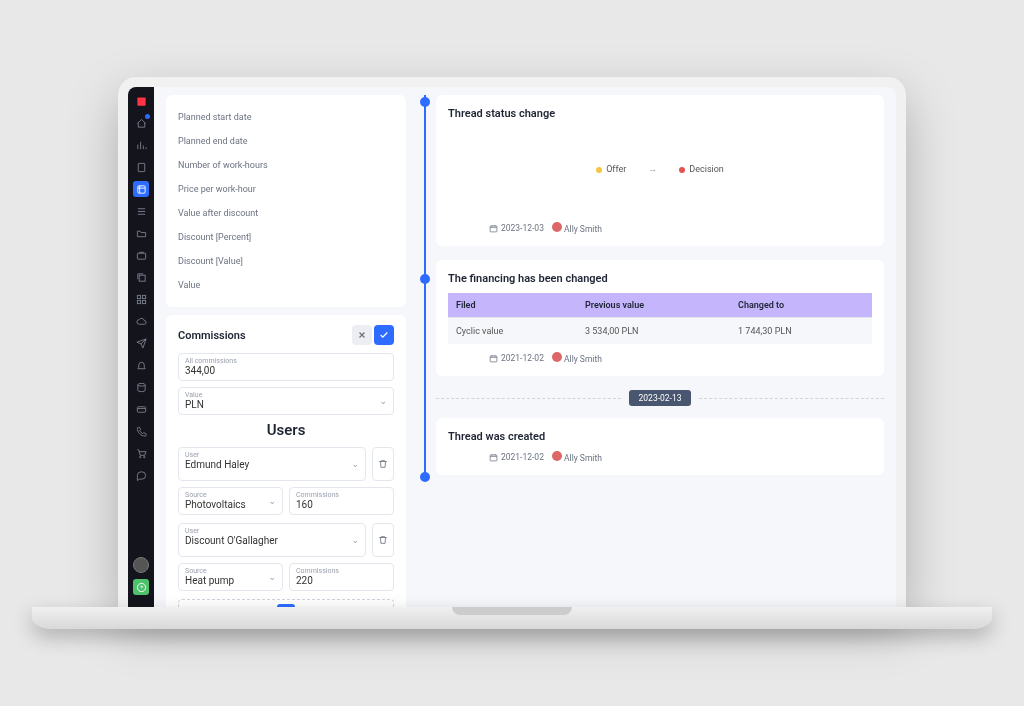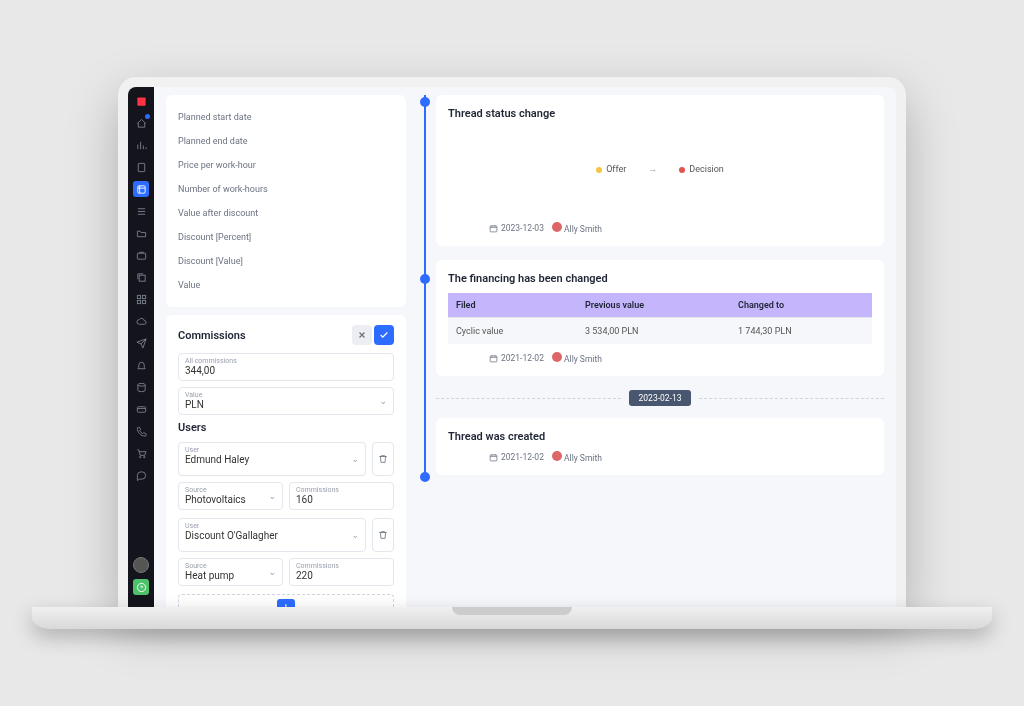--- a/index.html
+++ b/index.html
@@ -133,21 +133,21 @@
     padding: 3px 6px 4px;
     margin-bottom: 6px;
     position: relative;
   }
   .input-label { font-size: 7px; color: #9aa0ae; display: block; }
   .input-val { font-size: 10px; color: #333; }
   .chevdown {
     position: absolute; right: 6px; top: 50%; transform: translateY(-50%);
     color: #9aa0ae; font-size: 9px;
   }
-  .sub-title { font-size: 11px; font-weight: 600; margin: 6px 0 8px; color: #1f2534; }
+  .sub-title { font-size: 15px; font-weight: 600; margin: 6px 0 8px; color: #1f2534; text-align: center; }
   .user-block { margin-bottom: 8px; }
   .flexrow { display: flex; gap: 6px; }
   .flexrow .input-wrap { flex: 1; margin-bottom: 0; }
   .trash-btn {
     width: 22px; height: 34px;
     border: 1px solid #e3e6ed;
     border-radius: 4px;
     display: flex; align-items: center; justify-content: center;
     color: #6b7280; cursor: pointer;
     align-self: flex-end;
@@ -337,22 +337,22 @@
               <path d="M12 17v.01M12 13a2 2 0 10-2-2"></path>
             </svg>
           </div>
       <div style="height:6px"></div>
     </div>
 
     <div class="left-col">
       <div class="card field-list">
         <div class="row">Planned start date</div>
         <div class="row">Planned end date</div>
+        <div class="row">Number of work-hours</div>
         <div class="row">Price per work-hour</div>
-        <div class="row">Number of work-hours</div>
         <div class="row">Value after discount</div>
         <div class="row">Discount [Percent]</div>
         <div class="row">Discount [Value]</div>
         <div class="row">Value</div>
       </div>
 
       <div class="card">
         <div class="card-head">
           <span class="card-title">Commissions</span>
           <span>

